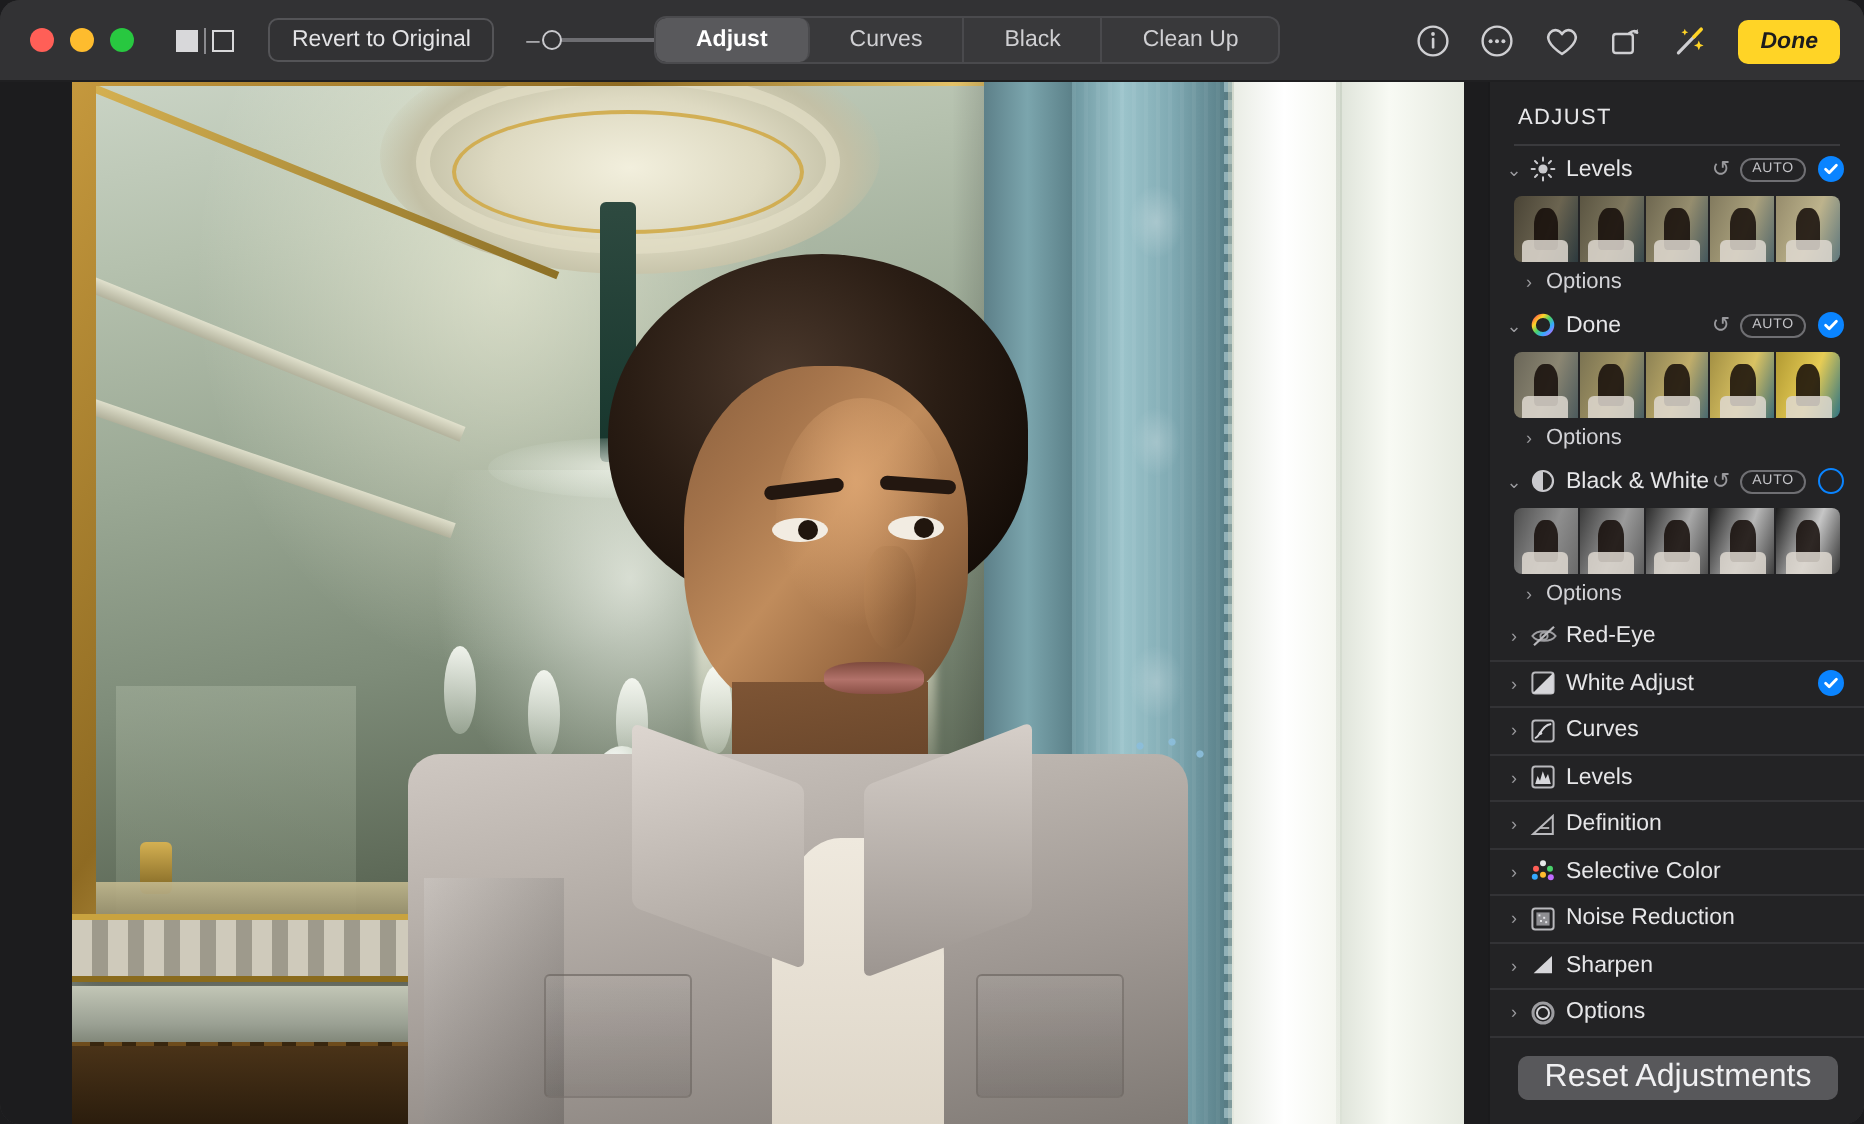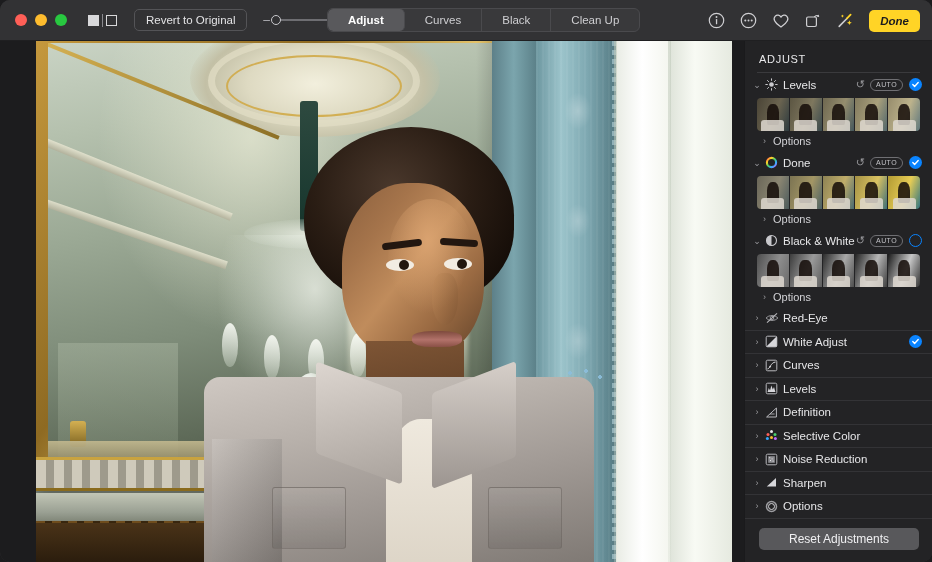--- a/index.html
+++ b/index.html
@@ -514,21 +514,21 @@
   .list-row:first-of-type { border-top: 1px solid #333336; }
 
   .reset-adj-wrap {
     position: absolute; bottom: 12px; left: 0; width: 188px;
     display: flex; justify-content: center;
   }
   .reset-adj {
     width: 160px; height: 22px;
     background: #58585b;
     border: none; border-radius: 5px;
-    color: #f0f0f2; font-size: 12px;
+    color: #f0f0f2; font-size: 16px;
     display: flex; align-items: center; justify-content: center;
     cursor: default;
   }
   svg { display: block; }
 </style>
 </head>
 <body>
 
 <div class="window">
 

